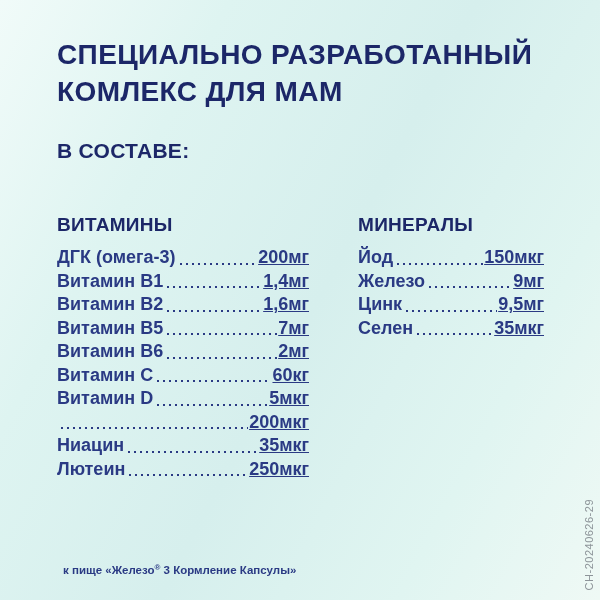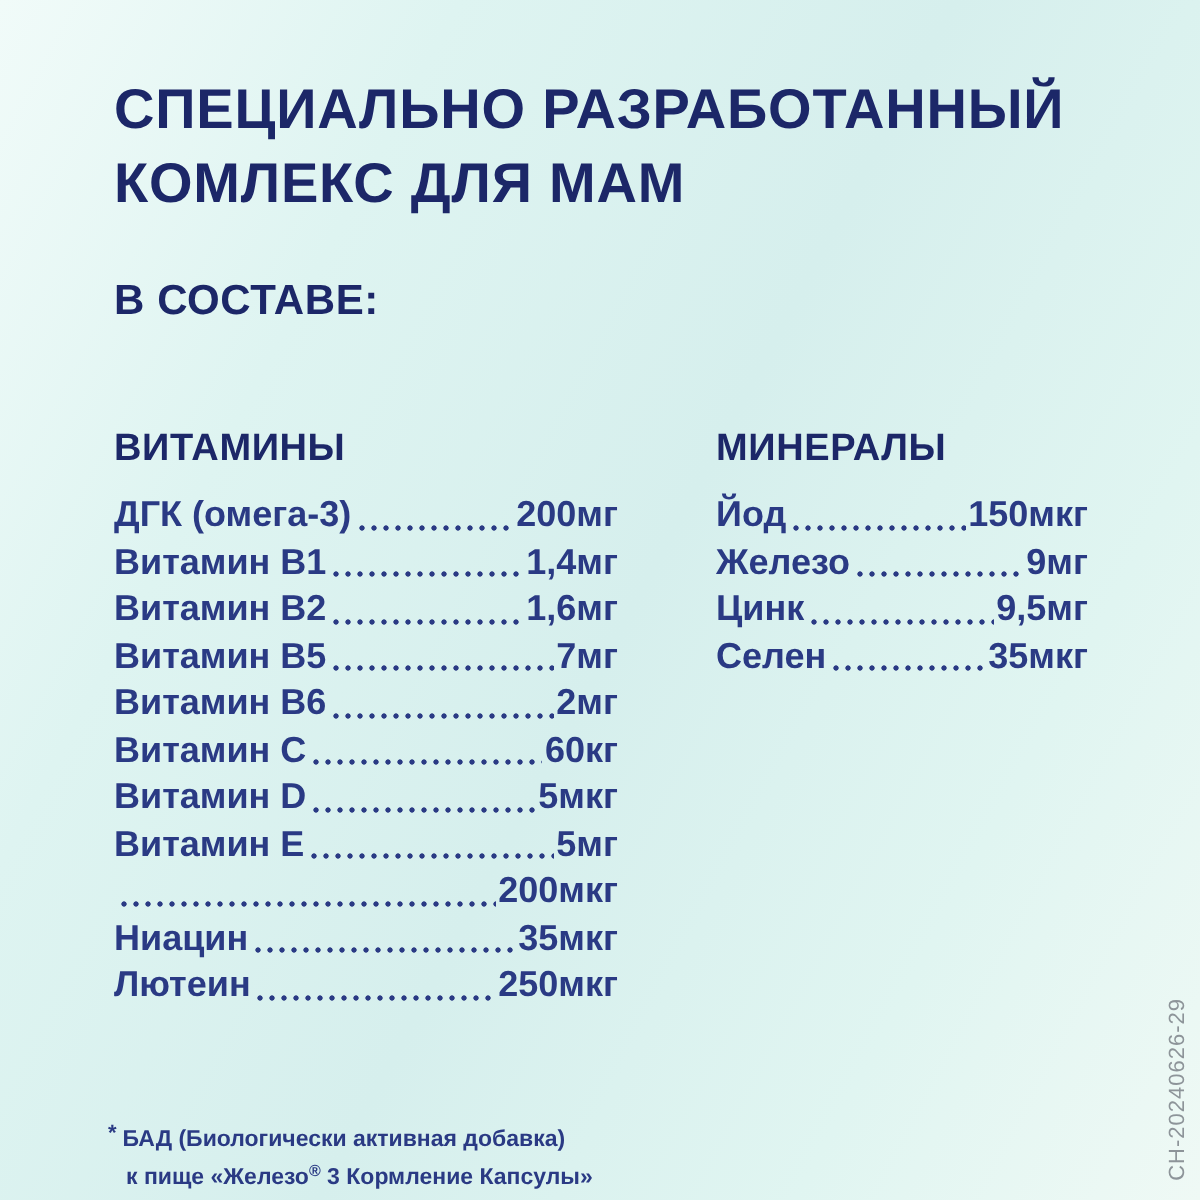--- a/index.html
+++ b/index.html
@@ -49,21 +49,21 @@
   }
   .nname { flex: 0 0 auto; }
   .leader {
     flex: 1 1 auto; min-width: 6px;
     align-self: stretch; margin: 0 1px;
     background-image: radial-gradient(circle, var(--body-color, #2a3a84) 1.15px, transparent 1.5px);
     background-size: 6px 6px;
     background-repeat: repeat-x;
     background-position: left 1px bottom 3px;
   }
-  .nvalue { flex: 0 0 auto; }
+  .nvalue { flex: 0 0 auto; text-decoration: underline; }
   .footnote {
     position: absolute; left: 54px; top: 560px;
     font-size: 11.5px; font-weight: 700;
     line-height: 15px;
     color: var(--body-color, #2a3a84);
   }
   .fstar { vertical-align: 3px; margin-right: 3px; font-size: 11px; }
   .fline2 { padding-left: 9px; }
   .freg { font-size: 8px; vertical-align: 4px; }
   .side-code {
@@ -116,25 +116,20 @@
             <span class="nname">Витамин С</span>
             <span class="leader"></span>
             <span class="nvalue">60кг</span>
           </div>
           <div class="row">
             <span class="nname">Витамин D</span>
             <span class="leader"></span>
             <span class="nvalue">5мкг</span>
           </div>
           <div class="row">
-            <span class="nname">Витамин Е</span>
-            <span class="leader"></span>
-            <span class="nvalue">5мг</span>
-          </div>
-          <div class="row">
             <span class="leader"></span>
             <span class="nvalue">200мкг</span>
           </div>
           <div class="row">
             <span class="nname">Ниацин</span>
             <span class="leader"></span>
             <span class="nvalue">35мкг</span>
           </div>
           <div class="row">
             <span class="nname">Лютеин</span>
@@ -164,19 +159,18 @@
           <div class="row">
             <span class="nname">Селен</span>
             <span class="leader"></span>
             <span class="nvalue">35мкг</span>
           </div>
         </div>
     </div>
   </div>
 
   <div class="footnote">
-    <div class="fline1"><span class="fstar">*</span><span>БАД (Биологически активная добавка)</span></div>
     <div class="fline2"><span>к пище «Железо</span><span class="freg">®</span><span> 3 Кормление Капсулы»</span></div>
   </div>
 
   <div class="side-code">CH-20240626-29</div>
 
 </div>
 
 </body></html>

